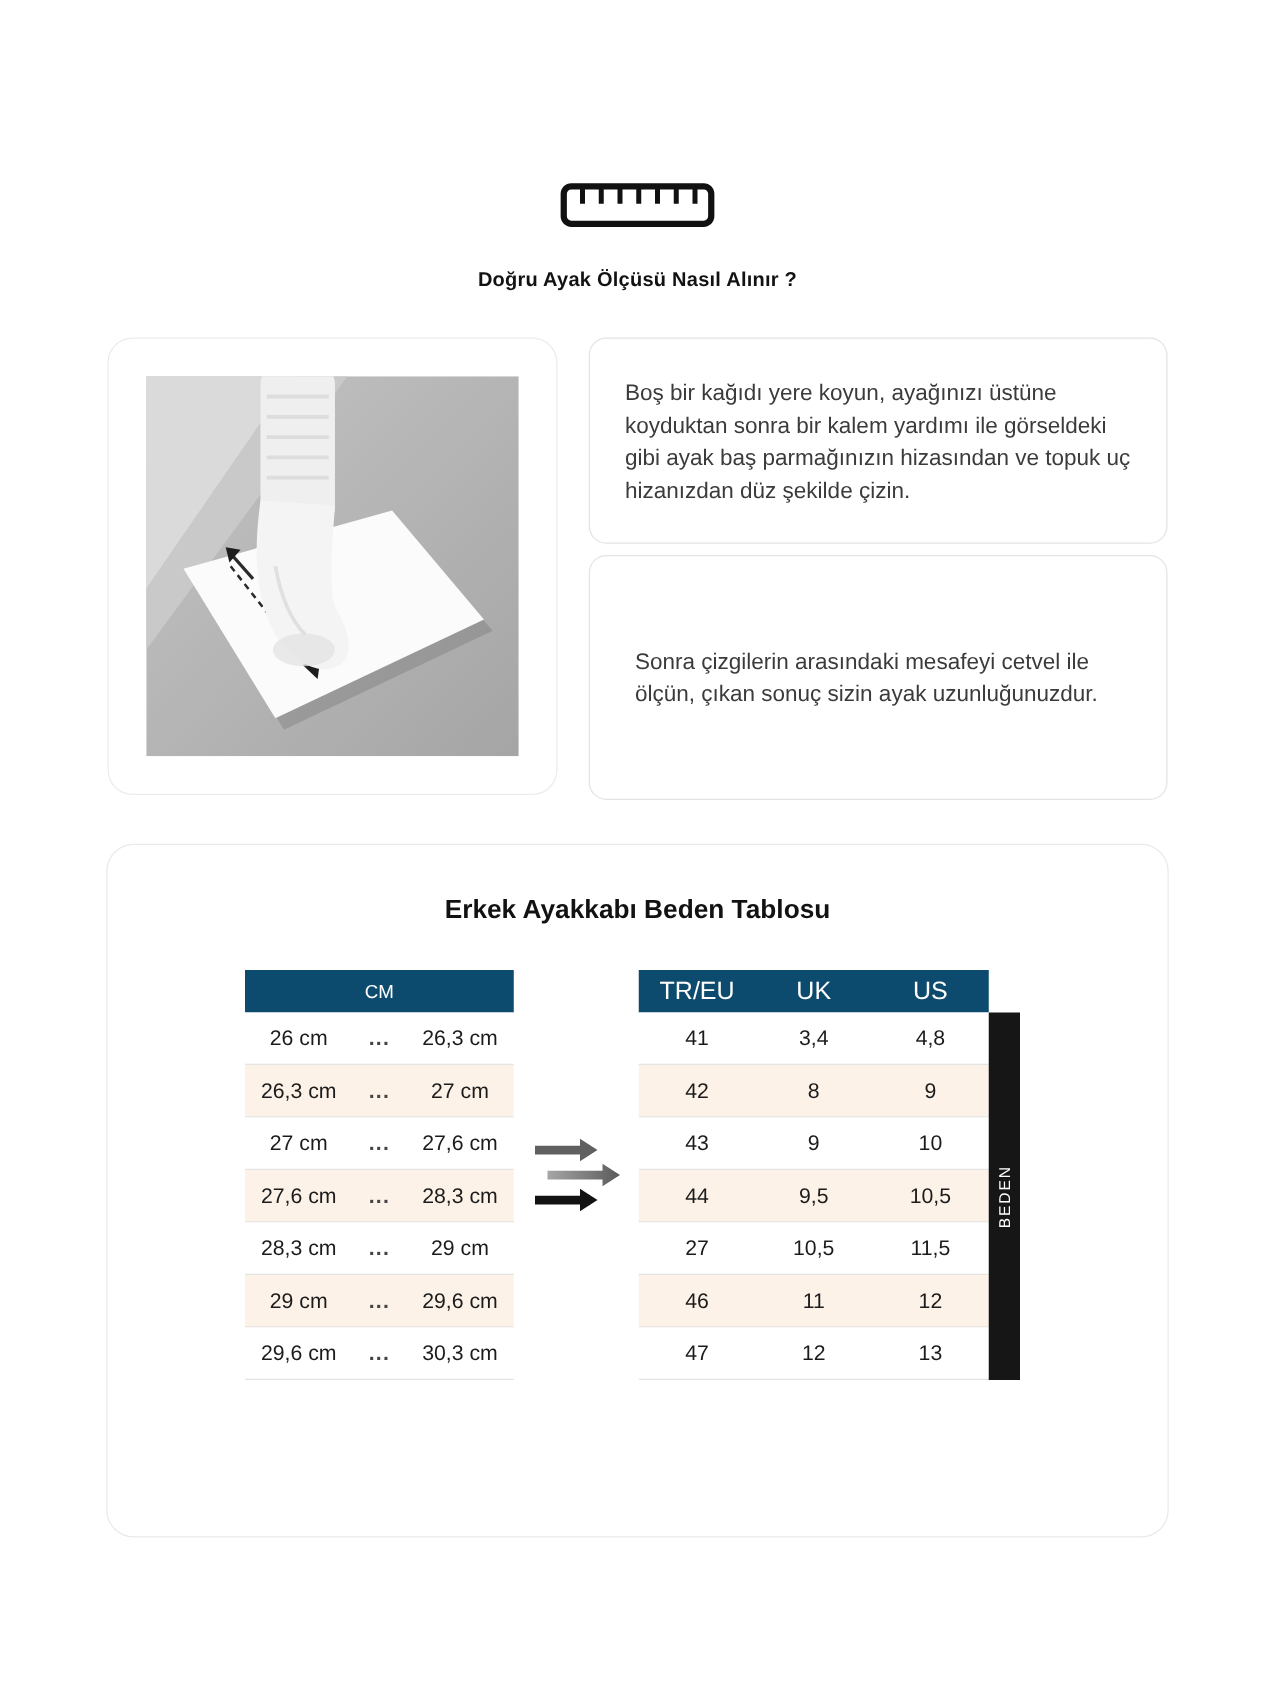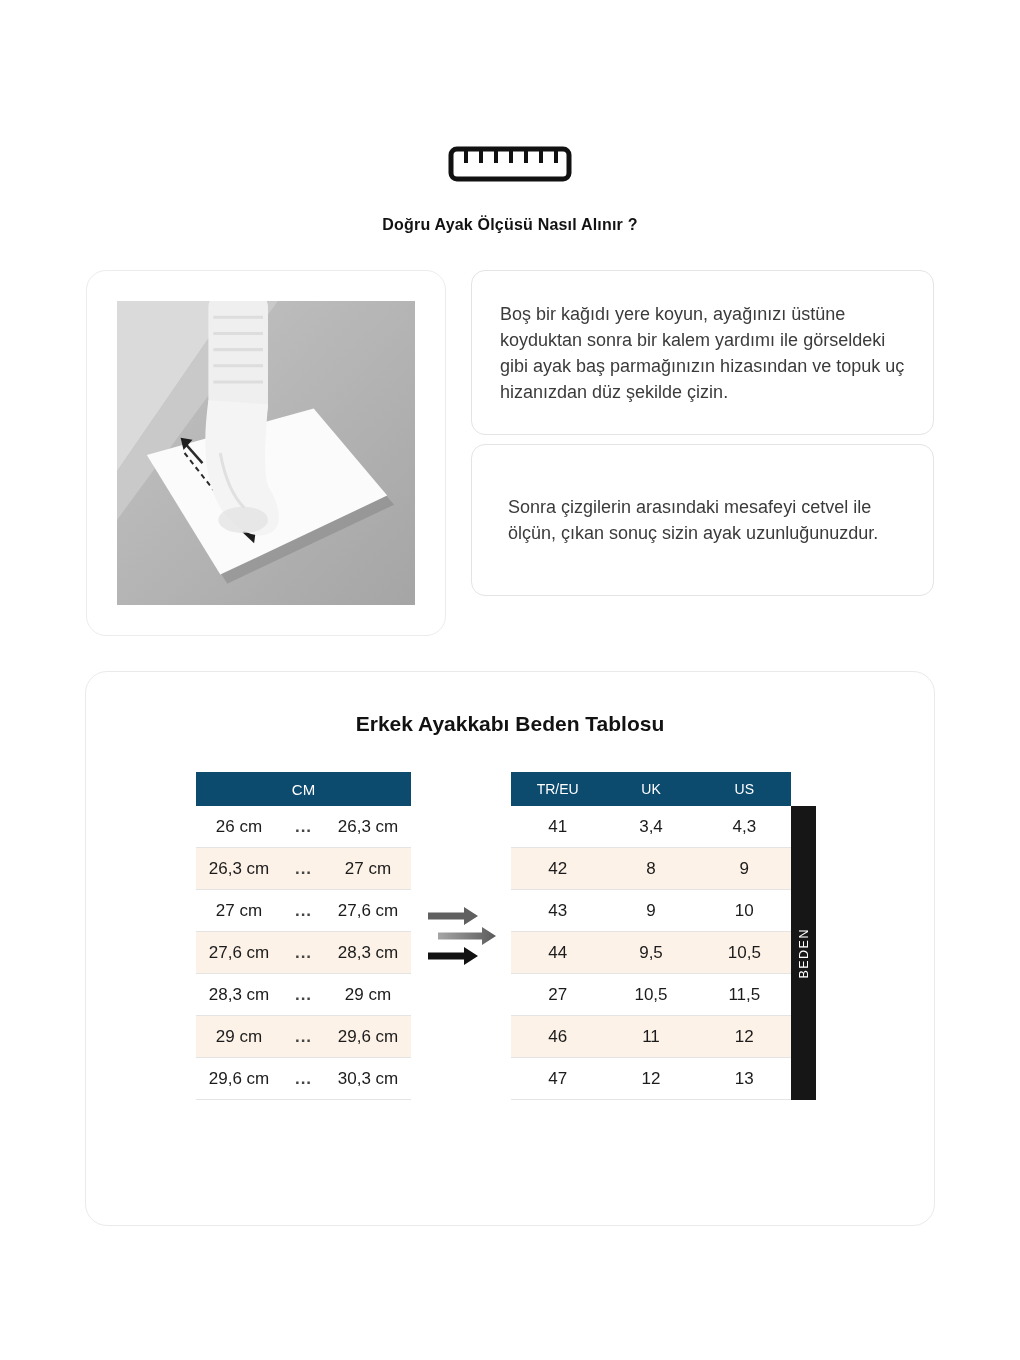--- a/index.html
+++ b/index.html
@@ -10,33 +10,33 @@
   .ruler-wrap { display: flex; justify-content: center; padding-top: 146px; }
 
   .page-title { margin: 34px 0 0; text-align: center; font-size: 16px; font-weight: 700; color: #121212; letter-spacing: 0.2px; }
 
   .howto-row { display: flex; width: 848px; margin: 36px auto 0; }
   .photo-card { width: 360px; height: 366px; border: 1px solid #ececec; border-radius: 20px; padding: 30px; flex-shrink: 0; background: #fff; }
   .photo { width: 100%; height: 100%; display: block; }
   .steps-col { flex: 1; margin-left: 25px; display: flex; flex-direction: column; gap: 9px; }
   .step-card { border: 1px solid #e4e4e4; border-radius: 14px; padding: 16px 28px; display: flex; align-items: center; background: #fff; }
   .step-card.first { height: 165px; }
-  .step-card.second { height: 152px; padding-left: 36px; }
+  .step-card.second { height: 196px; padding-left: 36px; }
   .step-text { margin: 0; font-size: 18px; line-height: 26px; color: #3b3b3b; }
 
   .chart-card { width: 850px; height: 555px; margin: 35px auto 0; border: 1px solid #eaeaea; border-radius: 22px; padding: 40px 0 0; background: #fff; }
   .chart-title { margin: 0; text-align: center; font-size: 21px; font-weight: 700; color: #121212; }
 
   .tables-row { display: flex; align-items: flex-start; margin-top: 36px; padding-left: 110px; }
 
   .cm-table { width: 215px; flex-shrink: 0; }
   .size-table { width: 280px; flex-shrink: 0; }
 
   .thead { height: 34px; background: #0c4a6e; color: #ffffff; font-size: 15px; display: flex; align-items: center; justify-content: center; font-weight: 400; }
-  .thead .cell { color: #fff; font-size: 14px; font-weight: 400; }
+  .thead .cell { color: #fff; font-size: 20px; font-weight: 400; }
   .trow { height: 42px; display: flex; align-items: center; border-bottom: 1px solid #e4e4e4; font-size: 17px; color: #1b1b1b; font-weight: 500; background: #fff; }
   .trow.alt { background: #fcf2e8; }
   .cell { text-align: center; }
   .w40 { width: 40%; }
   .w20 { width: 20%; }
   .w33 { width: 33.333%; }
   .dots { color: #444; letter-spacing: 1px; font-weight: 700; }
 
   .arrows { align-self: center; margin: 0 15px 0 17px; width: 68px; flex-shrink: 0; line-height: 0; }
 
@@ -172,21 +172,21 @@
         <div class="size-table">
           <div class="thead cols">
               <span class="cell w33">TR/EU</span>
               <span class="cell w33">UK</span>
               <span class="cell w33">US</span>
             </div>
           <div class="tbody">
               <div class="trow">
                 <span class="cell w33">41</span>
                 <span class="cell w33">3,4</span>
-                <span class="cell w33">4,3</span>
+                <span class="cell w33">4,8</span>
               </div>
               <div class="trow alt">
                 <span class="cell w33">42</span>
                 <span class="cell w33">8</span>
                 <span class="cell w33">9</span>
               </div>
               <div class="trow">
                 <span class="cell w33">43</span>
                 <span class="cell w33">9</span>
                 <span class="cell w33">10</span>

